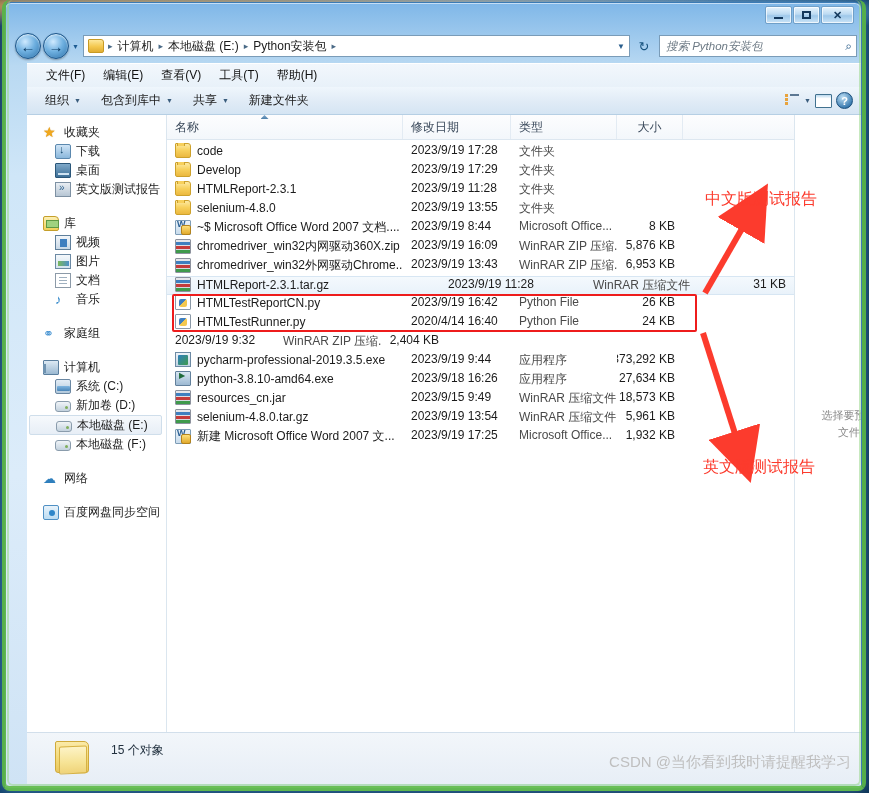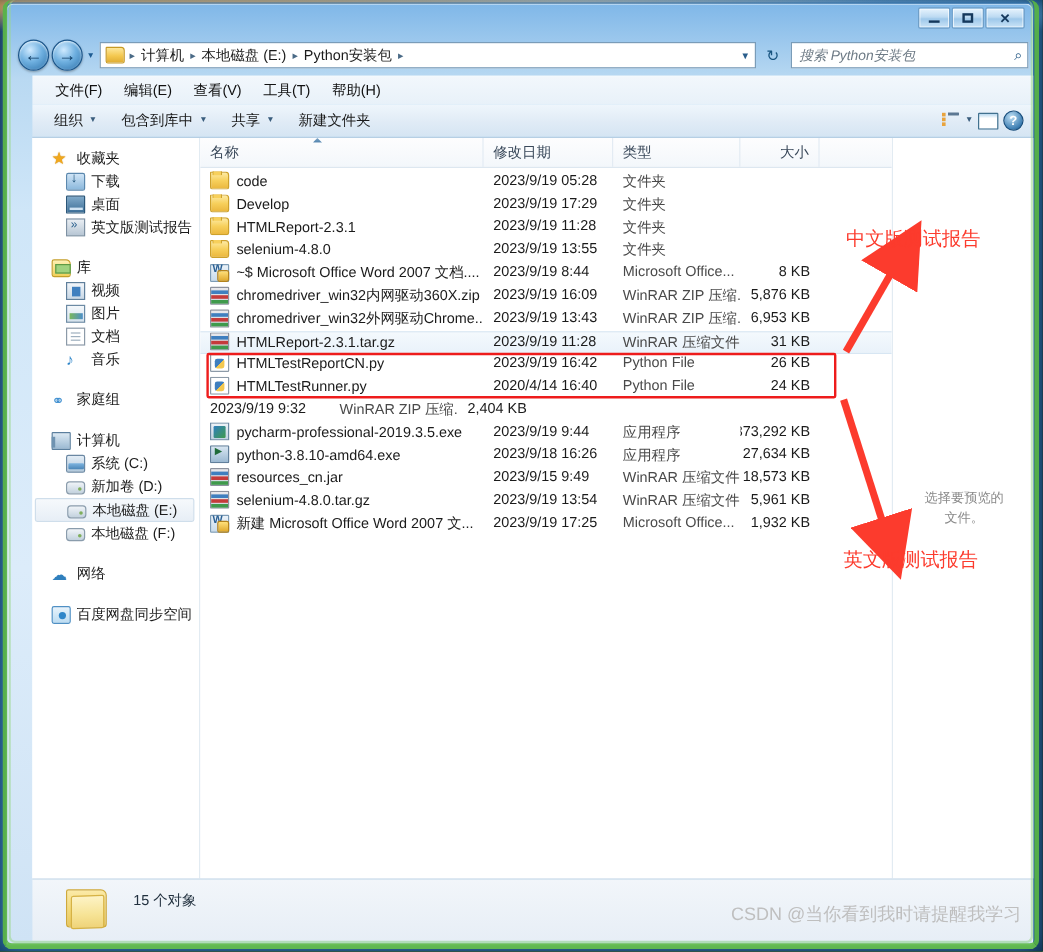--- a/index.html
+++ b/index.html
@@ -241,31 +241,31 @@
     border-bottom: 1px solid #dde7f0;
     font-size: 12px; color: #39485a;
   }
   .col {
     display: flex; align-items: center; padding-left: 8px;
     border-right: 1px solid #e3ebf3; position: relative;
   }
   .col.c-name { flex: 0 0 236px; }
   .col.c-date { flex: 0 0 108px; }
   .col.c-type { flex: 0 0 106px; }
-  .col.c-size { flex: 0 0 66px; justify-content: flex-end; padding-right: 8px; }
+  .col.c-size { flex: 0 0 66px; justify-content: center; padding-right: 8px; }
   .col.c-pad { flex: 1 1 auto; border-right: none; }
   #sortmark {
     position: absolute; left: 50%; top: 0; margin-left: -24px;
     width: 8px; height: 4px;
     background: linear-gradient(180deg,#7fa6c9,#4d80ab);
     clip-path: polygon(50% 0,100% 100%,0 100%);
   }
   #rows { flex: 1 1 auto; font-size: 12px; color: #1b1b1b; padding-top: 3px; }
   .row { height: 19px; display: flex; align-items: flex-start; }
-  .row.sel { background: linear-gradient(180deg,#f4f9fd 0%,#e9f2fa 100%); border-top:1px solid #d7e6f3; border-bottom:1px solid #d7e6f3; height:19px;}
+  .row.sel { background: linear-gradient(180deg,#f4f9fd 0%,#e9f2fa 100%); border-top:1px solid #d7e6f3; border-bottom:1px solid #d7e6f3; height:19px;gap:37px;}
   .cell { display: flex; align-items: center; white-space: nowrap; overflow: hidden; }
   .cell.n { flex: 0 0 236px; padding-left: 8px; gap: 6px; }
   .cell.d { flex: 0 0 108px; padding-left: 8px; color: #1b1b1b; }
   .cell.t { flex: 0 0 106px; padding-left: 8px; color: #4a4a4a; }
   .cell.s { flex: 0 0 66px; justify-content: flex-end; padding-right: 8px; color: #1b1b1b; }
 
   .fico { width: 16px; height: 15px; flex: 0 0 auto; position: relative; }
   .fico-folder {
     background: linear-gradient(180deg,#fdeaa3 0%,#f7d05c 50%,#ebb83f 100%);
     border: 1px solid #cda12c; border-radius: 1px 3px 2px 2px;
@@ -577,21 +577,21 @@
           </div>
           <div class="col c-pad"></div>
         </div>
 
         <div id="rows">
             <div class="row">
               <div class="cell n">
                 <span class="fico fico-folder"></span>
                 <span>code</span>
               </div>
-              <div class="cell d">2023/9/19 05:28</div>
+              <div class="cell d">2023/9/19 17:28</div>
               <div class="cell t">文件夹</div>
               <div class="cell s"></div>
             </div>
             <div class="row">
               <div class="cell n">
                 <span class="fico fico-folder"></span>
                 <span>Develop</span>
               </div>
               <div class="cell d">2023/9/19 17:29</div>
               <div class="cell t">文件夹</div>

